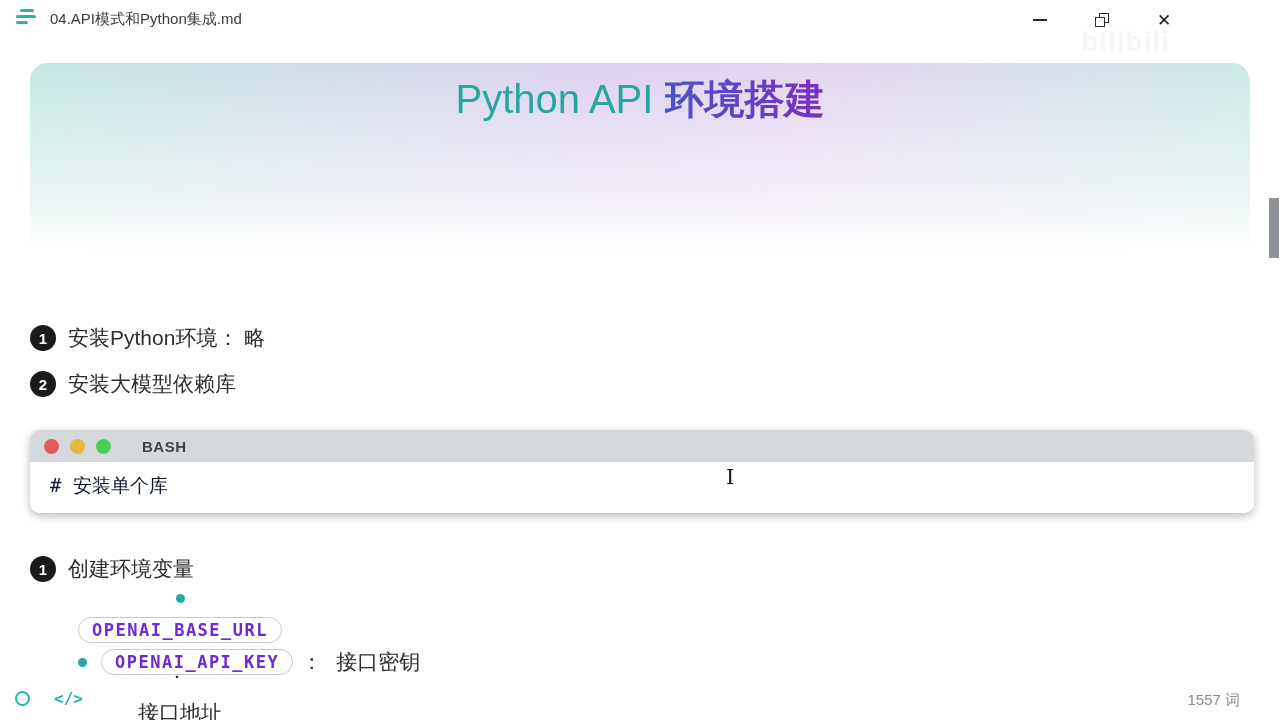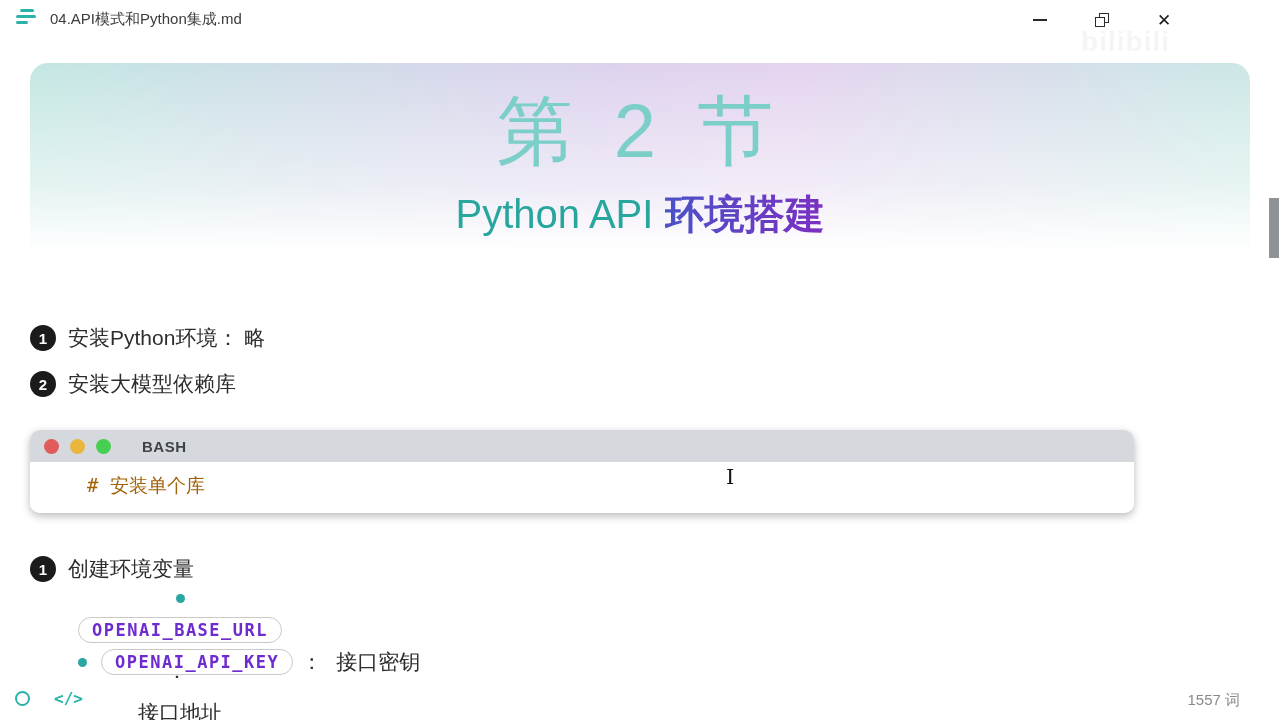--- a/index.html
+++ b/index.html
@@ -36,34 +36,34 @@
     background:linear-gradient(90deg,#4a52c7,#7c2fc2);
     -webkit-background-clip:text; background-clip:text; -webkit-text-fill-color:transparent; }
 
   
   .step { position:absolute; left:30px; display:flex; align-items:center; gap:12px; }
   .step-num { width:26px; height:26px; border-radius:50%; background:#1b1b1b; color:#fff;
     font-size:15px; font-weight:700; display:flex; align-items:center; justify-content:center; flex:0 0 26px; }
   .step-text { font-size:21px; color:#2d2d2d; }
 
   
-  .code-block { position:absolute; left:30px; top:430px; width:1104px; border-radius:10px;
+  .code-block { position:absolute; left:30px; top:430px; width:1224px; border-radius:10px;
     box-shadow:0 3px 8px rgba(0,0,0,0.28); background:#fff; }
   .code-header { height:32px; background:#d5d9dd; border-radius:10px 10px 0 0; display:flex; align-items:center; padding-left:14px; }
   .dot { width:15px; height:15px; border-radius:50%; margin-right:11px; }
   .dot-red { background:#e25b5b; }
   .dot-yellow { background:#e9b63e; }
   .dot-green { background:#47cf51; }
   .code-lang { margin-left:20px; font-size:15px; font-weight:600; color:#3f4348; letter-spacing:0.5px; }
   .code-body { padding:8px 20px 12px 20px; border-radius:0 0 10px 10px; background:#fff;
     font-family:"DejaVu Sans Mono", monospace; font-size:19px; line-height:31px; color:#1f1f1f; }
   .code-line { display:flex; white-space:pre; }
   .code-left { min-width:423px; }
   .code-flag { color:#3a56c5; font-weight:700; }
-  .code-comment { color:#a16207;margin-left:37px; }
+  .code-comment { color:#0f172a; }
 
   
   .bullet-row { position:absolute; left:78px; display:flex; align-items:center; gap:14px; }
   .bullet-dot { width:9px; height:9px; border-radius:50%; background:#2aa79e; flex:0 0 9px; }
   .env-pill { border:1.5px solid #c9c9c9; border-radius:15px; background:#fff; padding:2px 13px;
     font-family:"DejaVu Sans Mono", monospace; font-size:17px; font-weight:600; letter-spacing:1.5px; color:#6d2bd0; }
   .bullet-text { font-size:21px; color:#2d2d2d; }
   .bullet-sep { margin-left:-6px; }
 
   
@@ -102,21 +102,20 @@
       <div class="wc-btn">
           <span class="close-x">✕</span>
         </div>
     </div>
     <div class="watermark">bilibili</div>
   </header>
 
   <main>
 
     <section class="hero-card">
-      <div class="hero-line1">第 2 节</div>
       <div class="hero-line2">
         <span class="hero-en">Python API </span><span class="hero-zh">环境搭建</span>
       </div>
     </section>
 
     <div class="step" style="top:324px;">
       <div class="step-num">1</div>
       <div class="step-text">安装Python环境： 略</div>
     </div>
     <div class="step" style="top:370px;">

